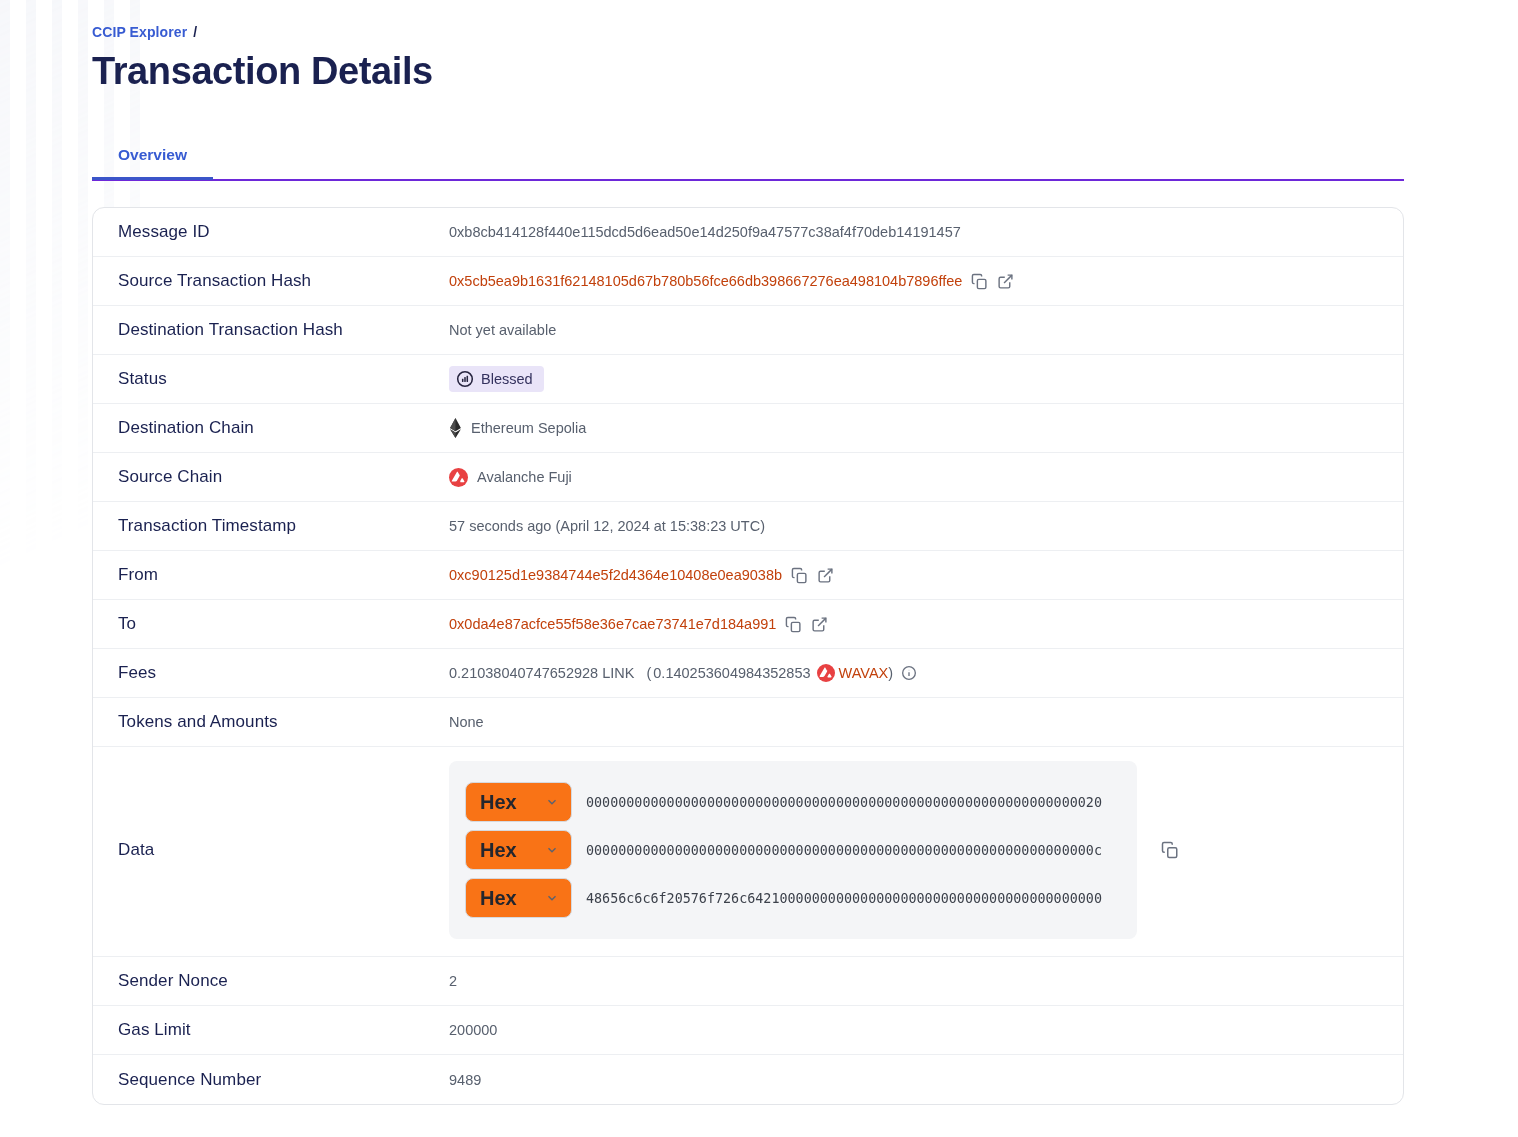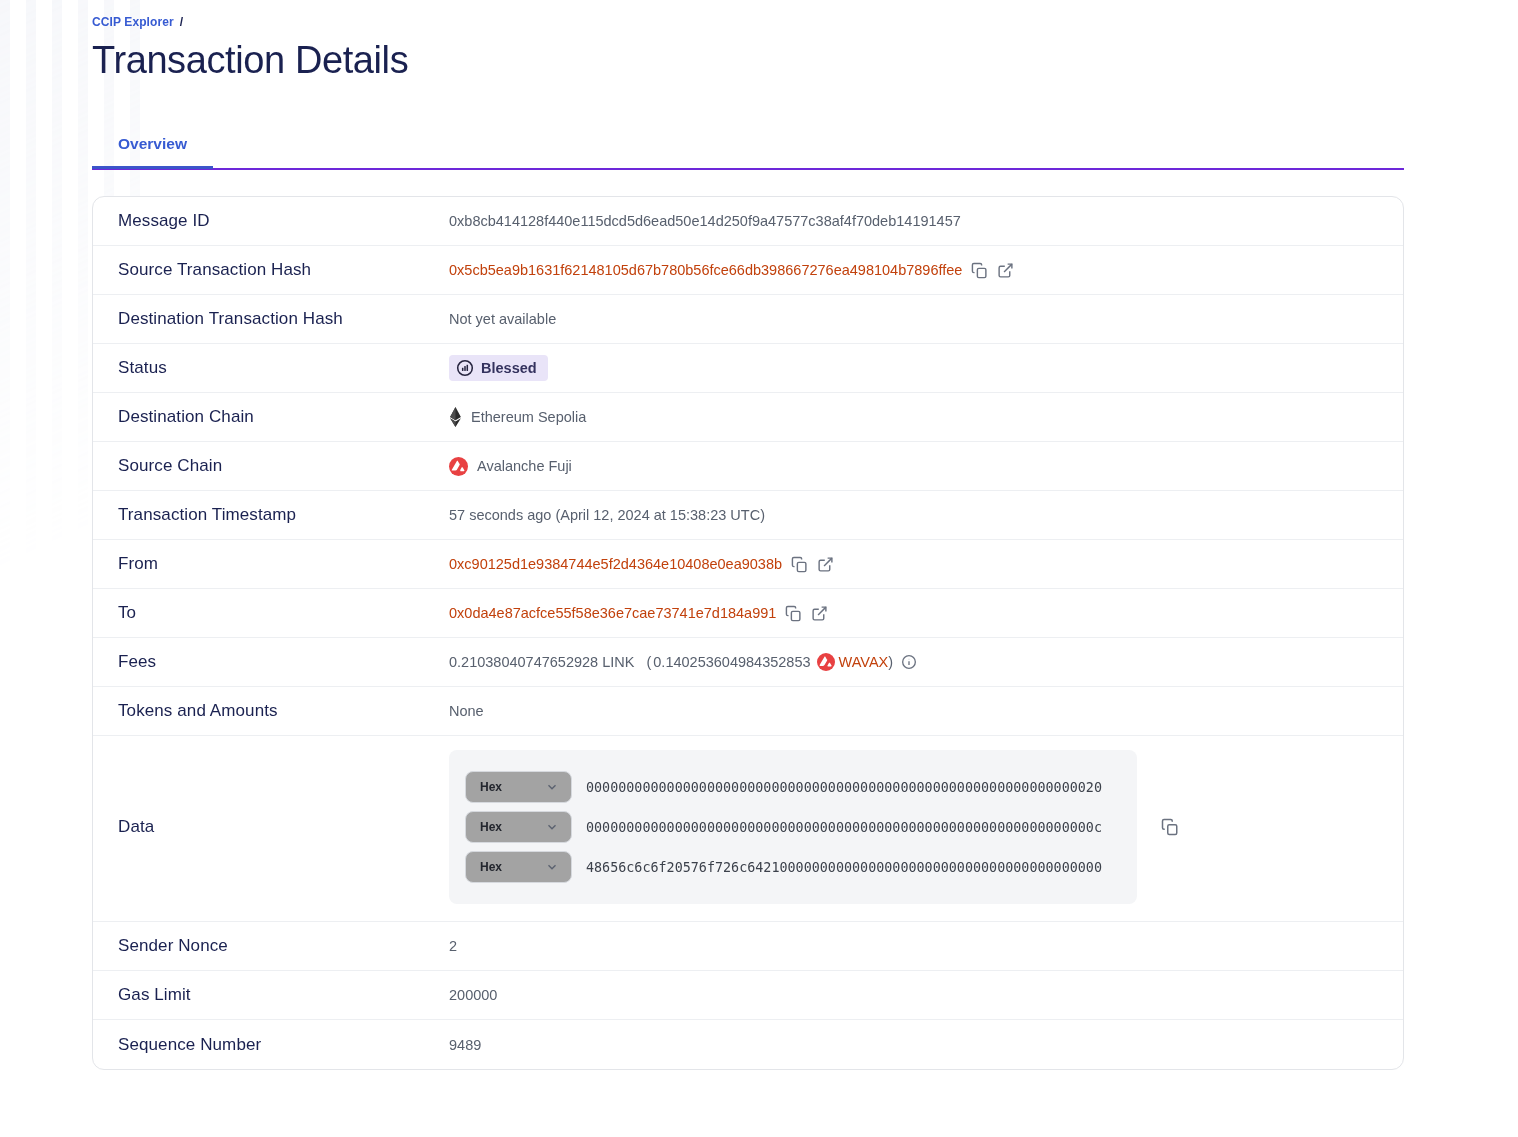--- a/index.html
+++ b/index.html
@@ -25,28 +25,28 @@
     pointer-events: none;
   }
 
   .container {
     position: relative;
     margin-left: 92px;
     width: 1312px;
   }
 
   
-  .breadcrumb { padding-top: 15px; font-size: 12px; font-weight: 700; letter-spacing: .1px; }
+  .breadcrumb { padding-top: 24px; font-size: 14px; font-weight: 700; letter-spacing: .1px; }
   .breadcrumb a { color: #375bd2; text-decoration: none; cursor: pointer; }
   .breadcrumb .sep { color: #1a2150; margin-left: 6px; font-weight: 600; }
 
   .page-title {
     margin: 10px 0 0 0;
     font-size: 38px;
-    font-weight: 400;
+    font-weight: 700;
     color: #1a2150;
     letter-spacing: -0.4px;
   }
 
   
   .tabs { margin-top: 42px; border-bottom: 2px solid #6d28d9; text-decoration: underline; }
   .tab {
     display: inline-block;
     padding: 11px 26px 13px 26px;
     font-size: 15.5px;
@@ -102,21 +102,21 @@
   .icon-btn svg { display: block; }
 
   
   .badge {
     display: inline-flex;
     align-items: center;
     gap: 7px;
     background: #e9e4f8;
     color: #34325e;
     font-size: 14.5px;
-    font-weight: 700;
+    font-weight: 400;
     padding: 4px 11px 4px 7px;
     border-radius: 4px;
   }
 
   .chain-icon { display: inline-flex; align-items: center; }
 
   
   .fees-wrap { display: inline-flex; align-items: center; gap: 6px; }
   .fees-link-amt { margin-right: 6px; }
   .info-icon { color: #6b7280; display: inline-flex; margin-left: 2px; }
@@ -132,27 +132,27 @@
     display: flex;
     flex-direction: column;
     gap: 8px;
   }
   .data-line { display: flex; align-items: center; gap: 14px; }
   .hex-select {
     display: flex;
     align-items: center;
     justify-content: space-between;
     width: 107px;
-    height: 32px;
+    height: 40px;
     flex-shrink: 0;
-    background: #a3a3a3;
+    background: #f97316;
     border: 1px solid #d6d9de;
     border-radius: 8px;
     padding: 0 12px 0 14px;
-    font-size: 12px;
+    font-size: 20px;
     font-weight: 700;
     color: #23262e;
     cursor: pointer;
   }
   .hex-select .chev { color: #5b6270; display: inline-flex; }
   .hex-text {
     font-family: "DejaVu Sans Mono", monospace;
     font-size: 13.4px;
     color: #3c414b;
     white-space: nowrap;

